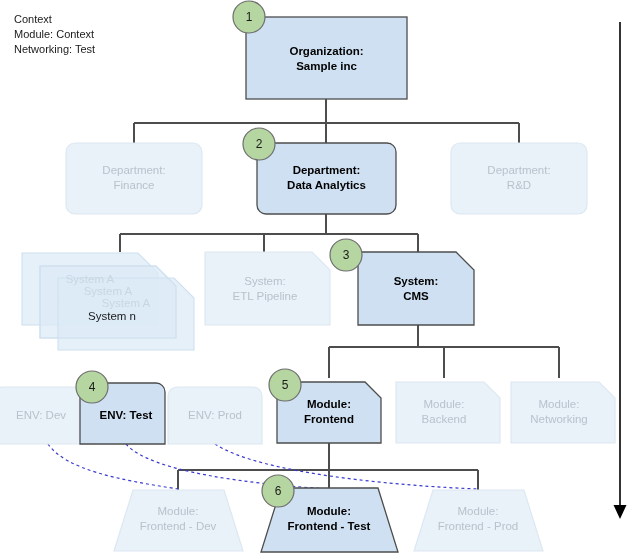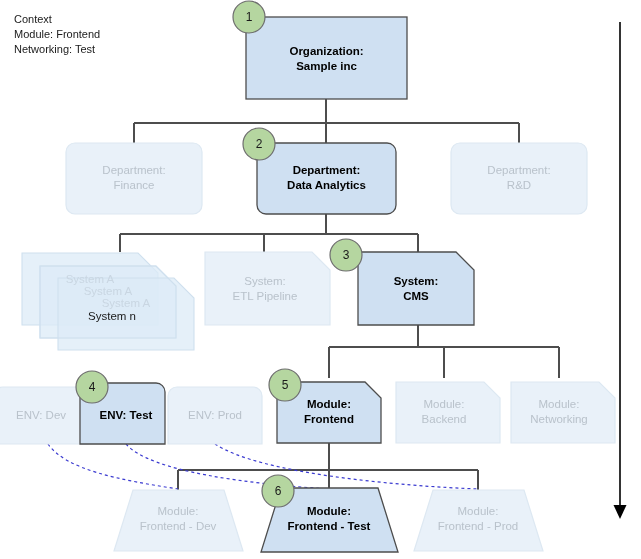--- a/index.html
+++ b/index.html
@@ -25,21 +25,21 @@
   .badgetext{font-family:"Liberation Sans","DejaVu Sans",sans-serif;
              font-size:12px;fill:#1a1a1a;text-anchor:middle;dominant-baseline:middle;}
 </style>
 </head>
 <body>
 
 <div id="stage">
 
   <div class="ctx">
     <div>Context</div>
-    <div>Module: Frontend</div>
+    <div>Module: Context</div>
     <div>Networking: Test</div>
   </div>
 
   <svg class="layer edges">
     <g stroke="#4d4d4d" stroke-width="1.3" fill="none" shape-rendering="crispEdges">
 
       <path d="M326,99 L326,123"></path>
       <path d="M134,123 L519,123"></path>
       <path d="M134,123 L134,143"></path>
       <path d="M326,123 L326,143"></path>

